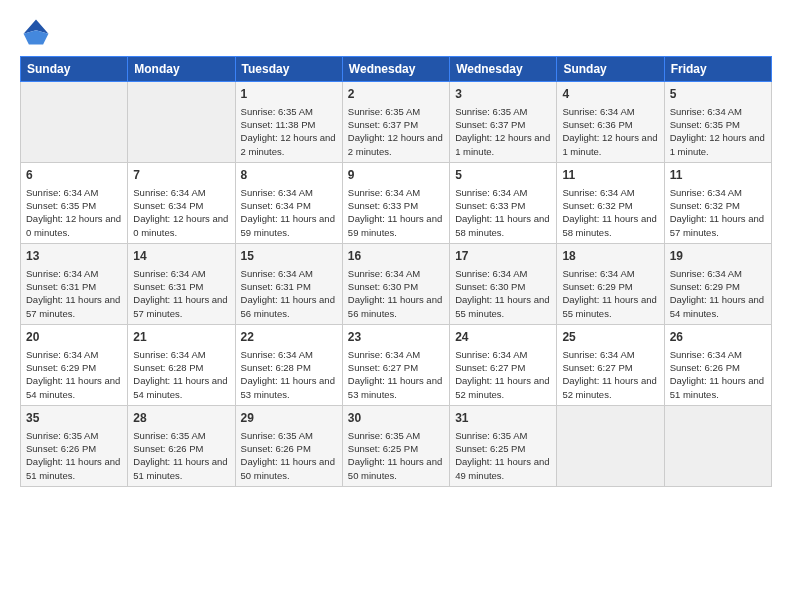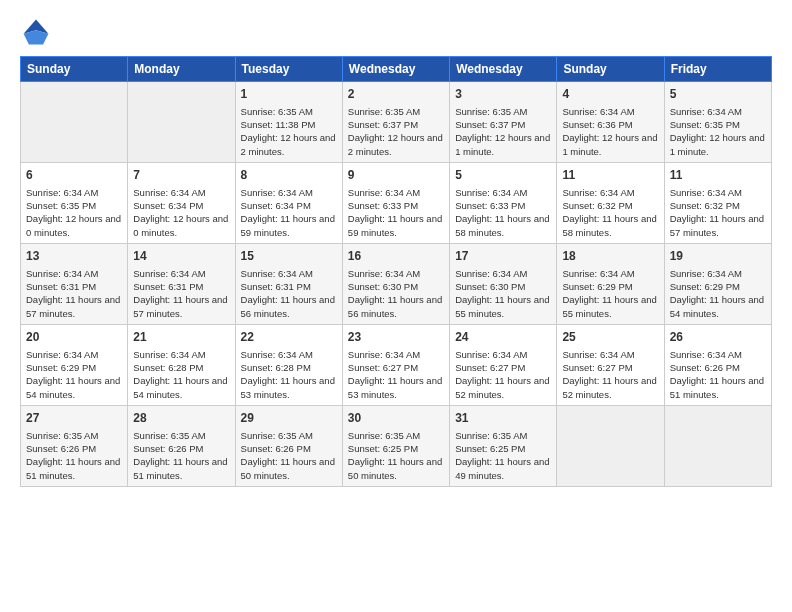--- a/index.html
+++ b/index.html
@@ -286,21 +286,21 @@
           </td>
           <td>
             <span class="day-num">26</span>
             <span style="display: block;">Sunrise: 6:34 AM</span>
             <span style="display: block;">Sunset: 6:26 PM</span>
             <span style="display: block;">Daylight: 11 hours and 51 minutes.</span>
           </td>
         </tr>
         <tr>
           <td>
-            <span class="day-num">27</span>
+            <span class="day-num">35</span>
             <span style="display: block;">Sunrise: 6:35 AM</span>
             <span style="display: block;">Sunset: 6:26 PM</span>
             <span style="display: block;">Daylight: 11 hours and 51 minutes.</span>
           </td>
           <td>
             <span class="day-num">28</span>
             <span style="display: block;">Sunrise: 6:35 AM</span>
             <span style="display: block;">Sunset: 6:26 PM</span>
             <span style="display: block;">Daylight: 11 hours and 51 minutes.</span>
           </td>

